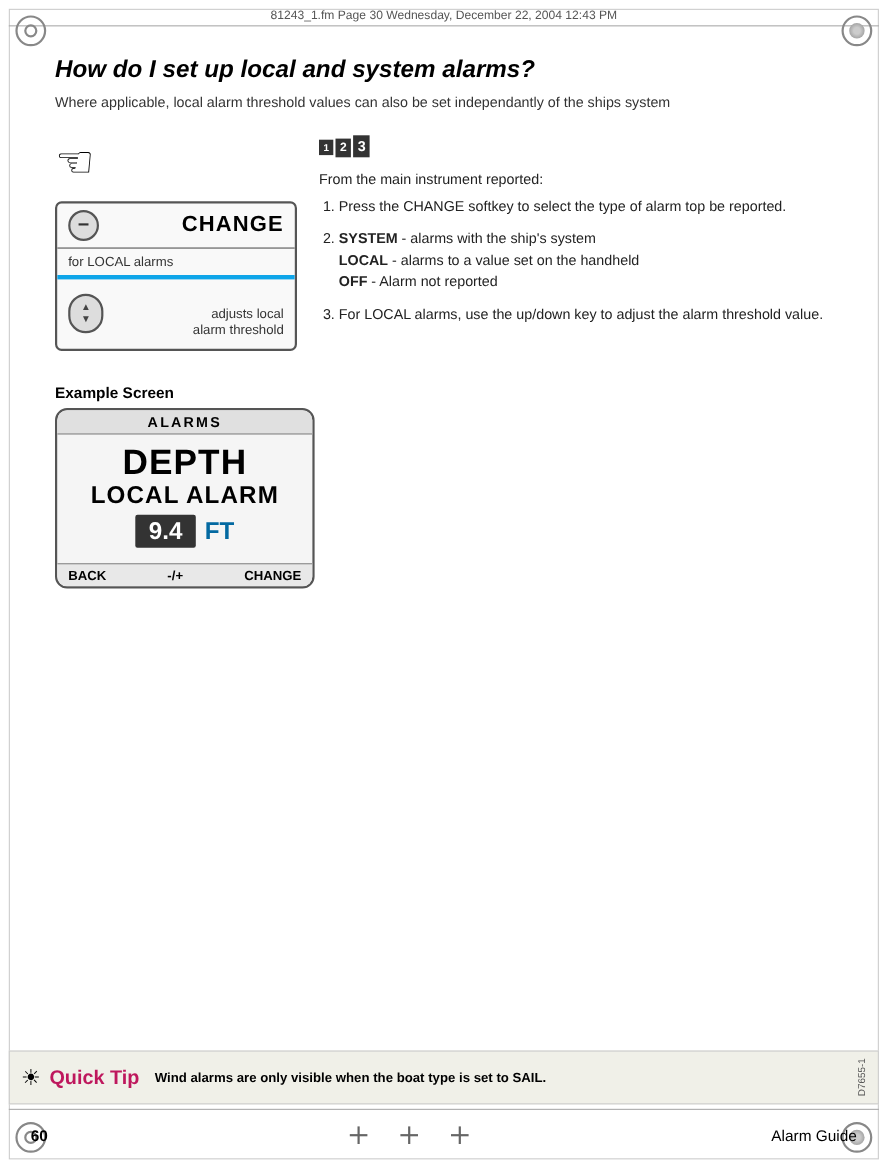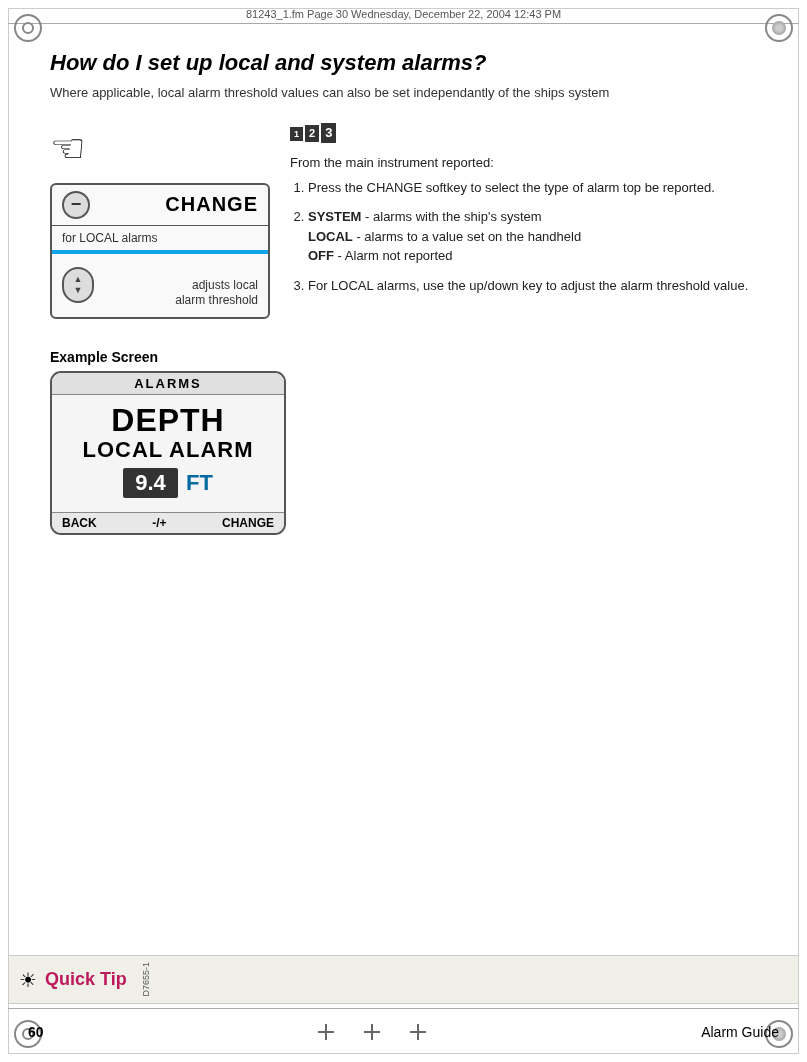--- a/index.html
+++ b/index.html
@@ -490,20 +490,21 @@
         <span>CHANGE</span>
       </div>
     </div>
   </div>
 
 </div>
 
 <div class="quick-tip-bar">
   <span class="quick-tip-icon">☀</span>
   <span class="quick-tip-label">Quick Tip</span>
+  <span class="quick-tip-text">Wind alarms are only visible when the boat type is set to SAIL.</span>
   <span class="d-code">D7655-1</span>
 </div>
 
 <div class="footer-bar">
   <span class="footer-page">60</span>
   <div style="display:flex;gap:30px;align-items:center;">
     <span class="cross-mark"></span>
     <span class="cross-mark"></span>
     <span class="cross-mark"></span>
   </div>

